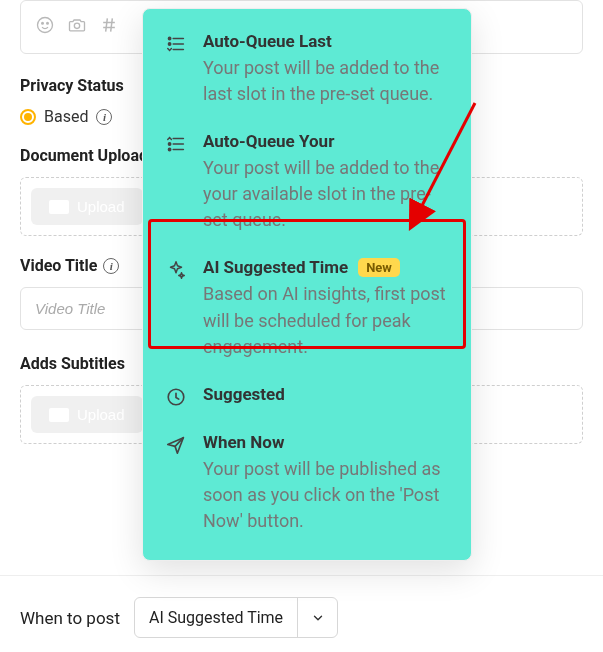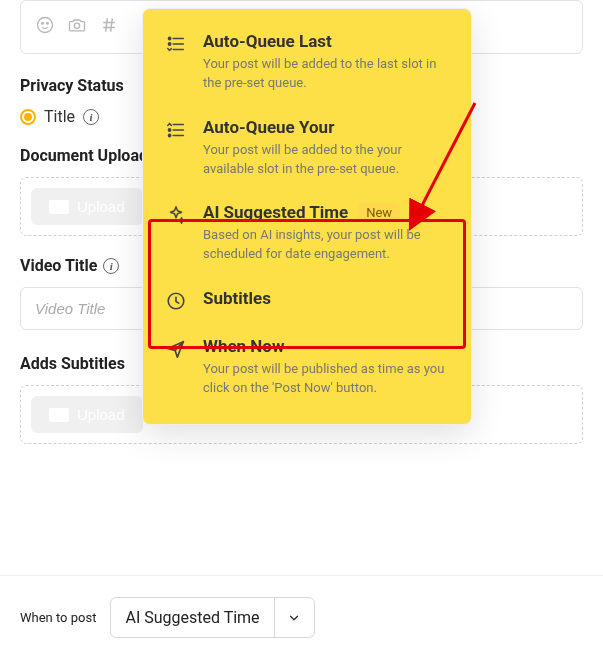--- a/index.html
+++ b/index.html
@@ -104,21 +104,21 @@
 
     
     .whentopost-row {
       position: absolute;
       left: 20px;
       bottom: 14px;
       display: flex;
       align-items: center;
       gap: 14px;
     }
-    .wtp-label { font-size: 13px; color: #222; }
+    .wtp-label { font-size: 17px; color: #222; }
     .wtp-select {
       display: flex;
       align-items: stretch;
       border: 1px solid #d7d7d7;
       border-radius: 6px;
       overflow: hidden;
       background: #fff;
     }
     .wtp-value {
       padding: 10px 14px;
@@ -132,21 +132,21 @@
       align-items: center;
       justify-content: center;
     }
 
     
     .dropdown {
       position: absolute;
       left: 142px;
       top: 8px;
       width: 330px;
-      background: #fde047;
+      background: #5eead4;
       border: 1px solid #eee;
       border-radius: 8px;
       box-shadow: 0 10px 34px rgba(0,0,0,0.12);
       padding: 10px 8px 14px 8px;
       z-index: 5;
     }
     .dd-item {
       display: flex;
       gap: 14px;
       padding: 12px 12px;
@@ -163,29 +163,29 @@
     .dd-title {
       font-size: 17px;
       font-weight: 700;
       color: #333;
       display: flex;
       align-items: center;
       gap: 10px;
       margin-bottom: 4px;
     }
     .dd-desc {
-      font-size: 13px;
+      font-size: 18px;
       line-height: 1.45;
       color: #777;
     }
     .badge-new {
       background: #ffd84d;
       color: #7a5c00;
       font-size: 13px;
-      font-weight: 400;
+      font-weight: 700;
       padding: 2px 8px;
       border-radius: 5px;
     }
 
     .highlight-box {
       position: absolute;
       left: 148px;
       top: 219px;
       width: 318px;
       height: 130px;
@@ -251,21 +251,21 @@
             </svg>
         </span>
       </div>
     </div>
 
     <div class="field-label">Privacy Status</div>
     <div class="radio-row">
       <span class="radio-outer">
           <span class="radio-dot"></span>
         </span>
-      <span>Title</span>
+      <span>Based</span>
       <span class="info-circle">i</span>
     </div>
 
     <div class="field-label">Document Upload</div>
     <div class="dashed-area">
       <button class="upload-btn">
         <span class="icon-box"></span>
         <span>Upload</span>
       </button>
     </div>
@@ -326,46 +326,46 @@
         <svg width="22" height="22" viewBox="0 0 24 24" fill="none" stroke="#444" stroke-width="1.6" stroke-linejoin="round">
             <path d="M12 3l1.6 4.4L18 9l-4.4 1.6L12 15l-1.6-4.4L6 9l4.4-1.6z"></path>
             <path d="M18 15l.8 2.2L21 18l-2.2.8L18 21l-.8-2.2L15 18l2.2-.8z"></path>
           </svg>
       </div>
       <div class="dd-text">
         <div class="dd-title">
           <span>AI Suggested Time</span>
           <span class="badge-new">New</span>
         </div>
-        <div class="dd-desc">Based on AI insights, your post will be scheduled for date engagement.</div>
+        <div class="dd-desc">Based on AI insights, first post will be scheduled for peak engagement.</div>
       </div>
     </div>
 
     <div class="dd-item">
       <div class="dd-icon">
         <svg width="22" height="22" viewBox="0 0 24 24" fill="none" stroke="#444" stroke-width="1.8" stroke-linecap="round">
             <circle cx="12" cy="12" r="8.5"></circle>
             <path d="M12 8v4.5l3 1.8"></path>
           </svg>
       </div>
       <div class="dd-text">
-        <div class="dd-title">Subtitles</div>
+        <div class="dd-title">Suggested</div>
       </div>
     </div>
 
     <div class="dd-item">
       <div class="dd-icon">
         <svg width="22" height="22" viewBox="0 0 24 24" fill="none" stroke="#444" stroke-width="1.8" stroke-linejoin="round" stroke-linecap="round">
             <path d="M3 11.5L20 4l-6.5 17-2.5-7.5z"></path>
             <path d="M11 13.5L20 4"></path>
           </svg>
       </div>
       <div class="dd-text">
         <div class="dd-title">When Now</div>
-        <div class="dd-desc">Your post will be published as time as you click on the 'Post Now' button.</div>
+        <div class="dd-desc">Your post will be published as soon as you click on the 'Post Now' button.</div>
       </div>
     </div>
 
   </div>
 
   <div class="highlight-box"></div>
 
   <svg class="arrow" width="90" height="150">
     <defs>
       <marker id="arrhead" markerWidth="10" markerHeight="10" refX="7" refY="5" orient="auto">

